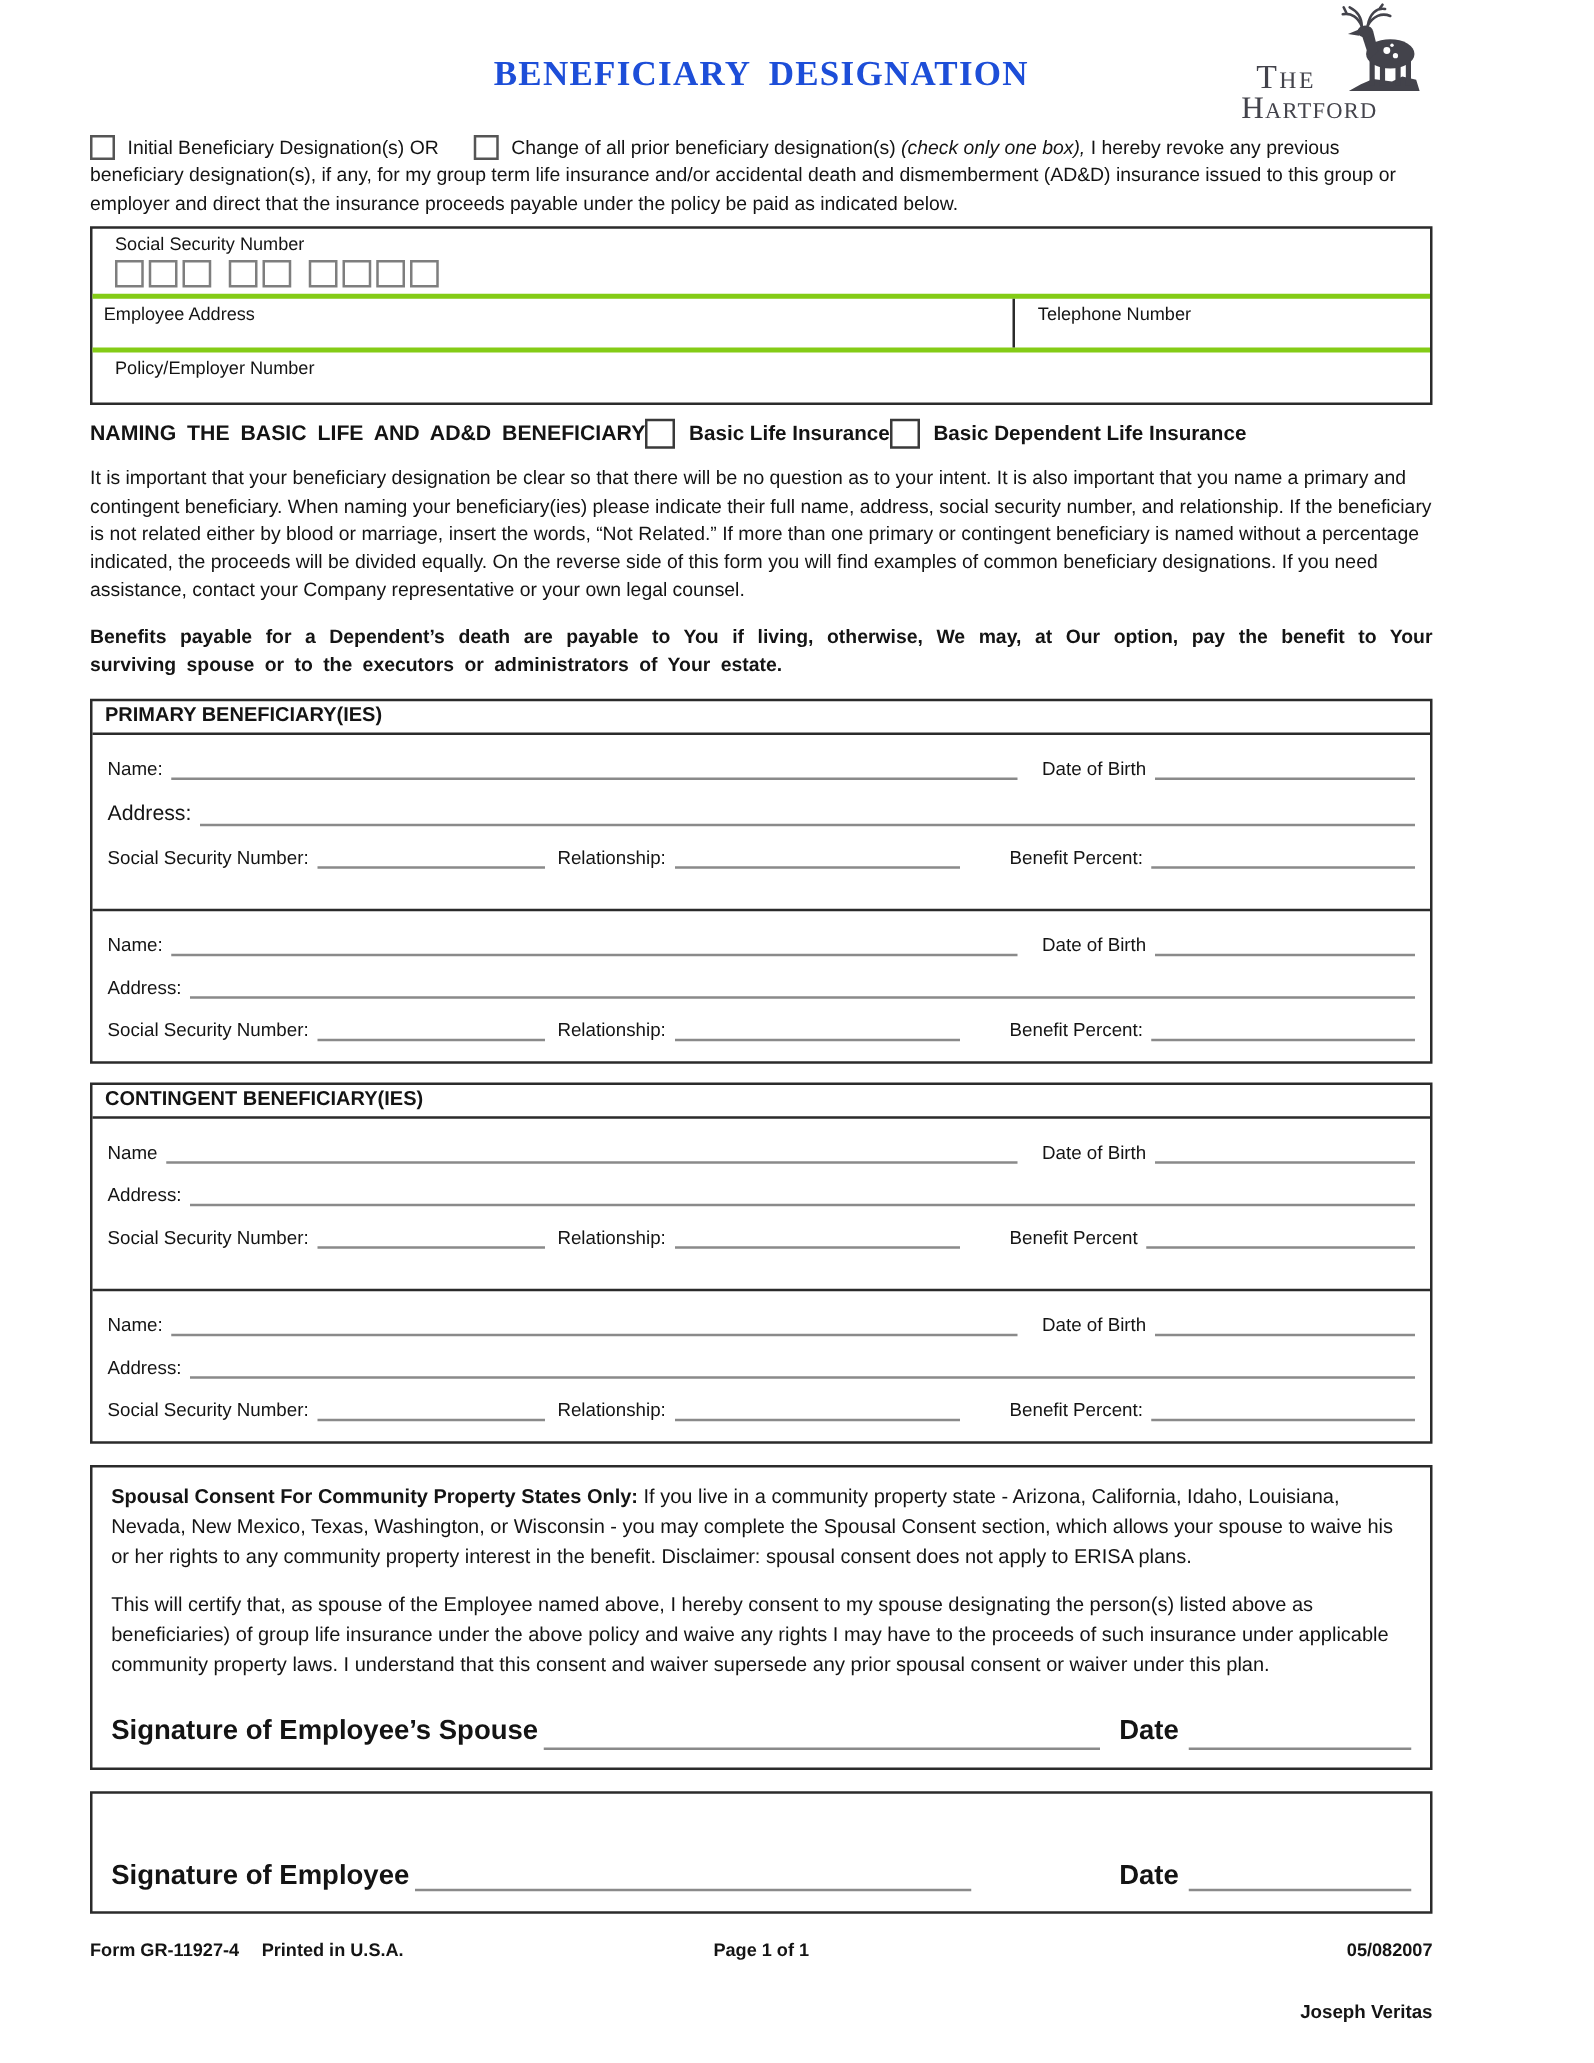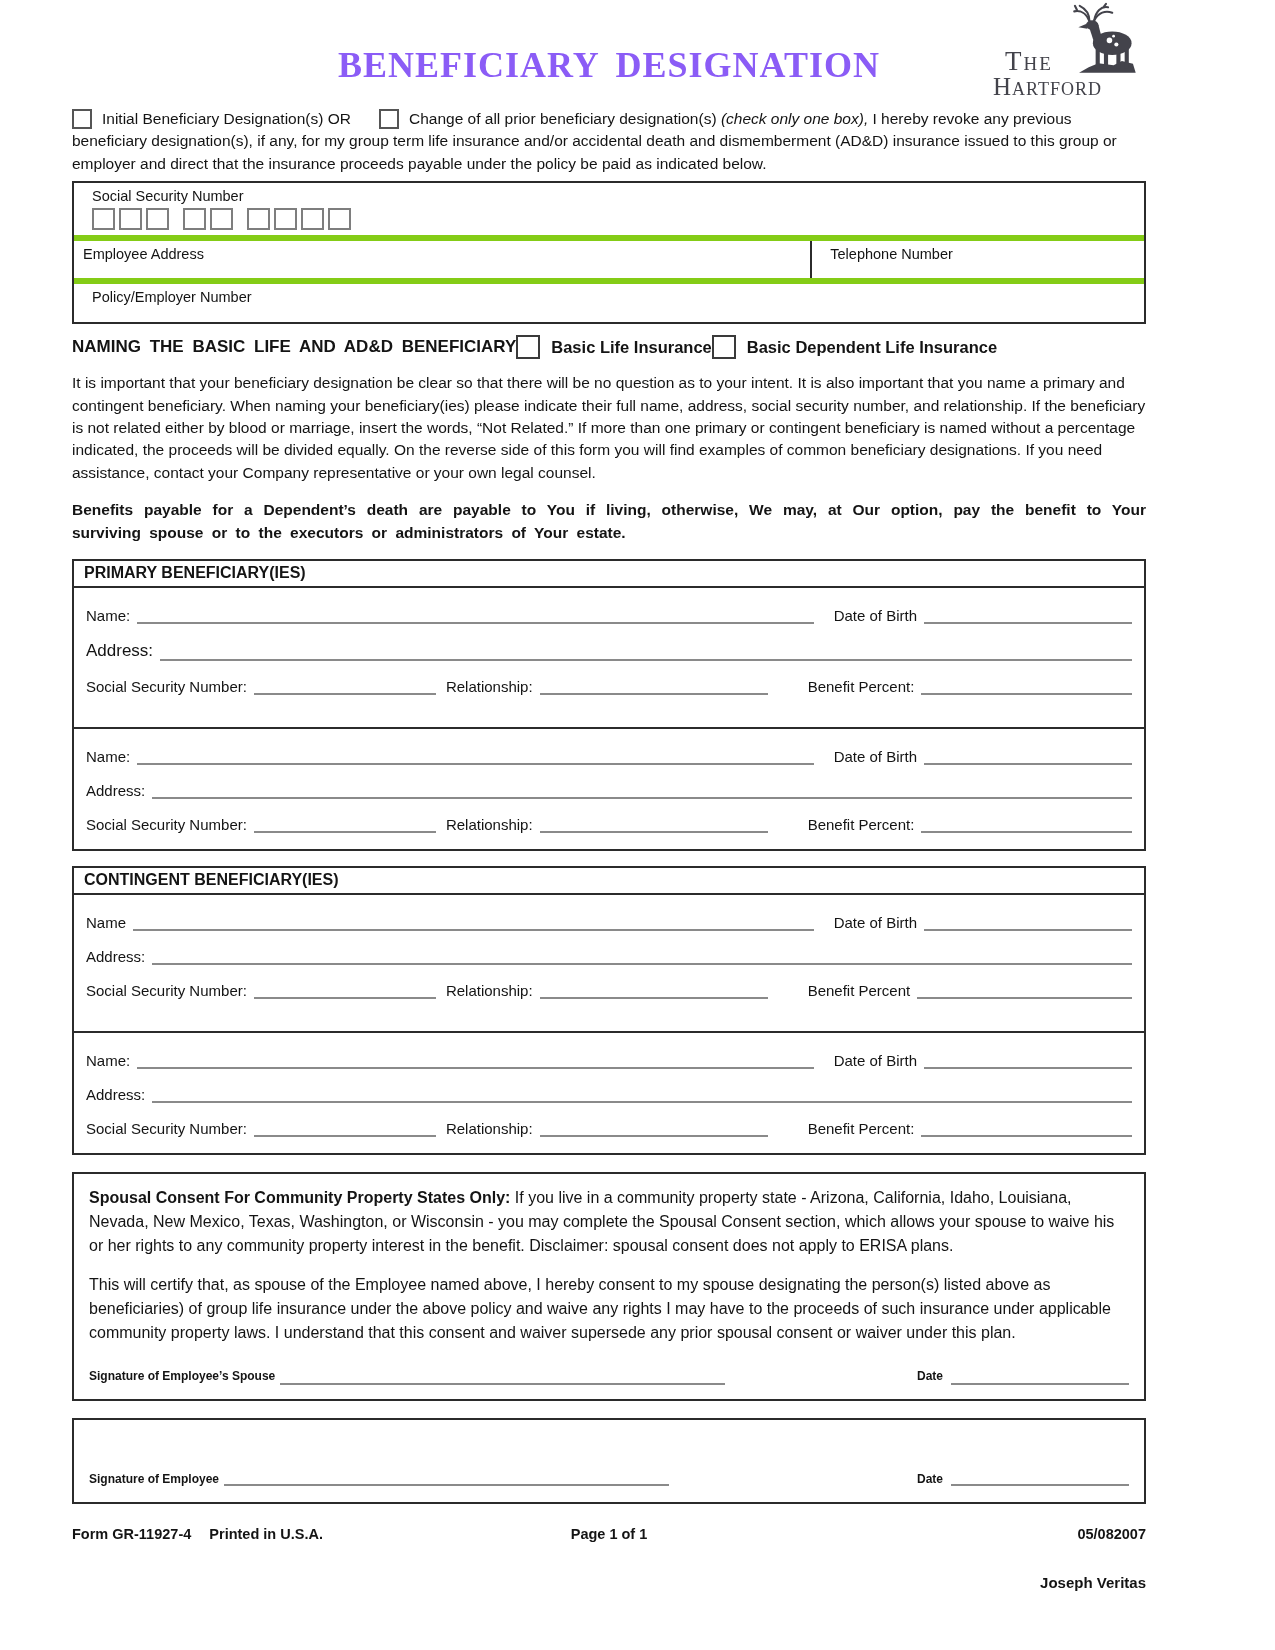--- a/index.html
+++ b/index.html
@@ -8,22 +8,22 @@
     width:1275px; height:1650px; position:relative; overflow:hidden;
     background:#ffffff; color:#141414;
     font-family:"Liberation Sans", sans-serif;
     padding:0 129px 0 72px;
   }
   
   .hdr { position:relative; height:104px; }
   .page-title {
     margin:0; padding-top:44px; text-align:center;
     font-family:"Liberation Serif", serif;
-    font-size:36px; font-weight:bold; letter-spacing:1px; word-spacing:7px;
-    color:#8b5cf6;
+    font-size:28px; font-weight:bold; letter-spacing:1px; word-spacing:7px;
+    color:#1d4ed8;
   }
   .logo { position:absolute; right:0; top:0; width:155px; height:102px; color:#43434b; }
   .logo svg { position:absolute; right:2px; top:2px; }
   .logo-the {
     position:absolute; left:14px; top:48px;
     font-family:"Liberation Serif", serif; font-variant:small-caps;
     font-size:27px; letter-spacing:2px; line-height:1;
   }
   .logo-hartford {
     position:absolute; left:2px; top:74px;
@@ -33,21 +33,21 @@
   
   .intro { margin:4px 0 0 0; font-size:15.5px; line-height:1.45; }
   .cb {
     display:inline-block; width:20px; height:20px; border:2px solid #555;
     vertical-align:-5px; margin-right:10px; background:#fff;
   }
   .cb.second { margin-left:28px; }
   
   .emp-table { margin-top:6px; border:2px solid #2b2b2b; }
   .emp-row { display:flex; }
-  .emp-row + .emp-row { border-top:6px solid #84cc16; }
+  .emp-row + .emp-row { border-top:4px solid #84cc16; }
   .emp-row.r1 { height:52px; }
   .emp-row.r2 { height:43px; }
   .emp-row.r3 { height:44px; }
   .cell-l { flex:0 0 69%; border-right:2px solid #2b2b2b; padding:4px 9px; }
   .cell-r { flex:1; padding:4px 18px; }
   .tlabel { font-size:14.5px; }
   .ssn-boxes { display:flex; margin-top:3px; }
   .sbox { width:23px; height:22px; border:2px solid #7e7e7e; margin-right:4px; background:#fff; }
   .sbox.gapL { margin-left:10px; }
   
@@ -72,21 +72,21 @@
   .ssn-line { flex:0 0 182px; margin-left:7px; }
   .rel-lbl { margin-left:10px; }
   .rel-line { flex:0 0 228px; margin-left:7px; }
   .pct-lbl { margin-left:40px; }
   .pct-line { flex:1 1 auto; margin-left:7px; }
   .ben-divider { border-top:2px solid #2b2b2b; margin-top:16px; }
   
   .sp-box { border:2px solid #2b2b2b; margin-top:17px; padding:12px 15px 14px 15px; font-size:16px; line-height:1.5; }
   .sp-head { font-weight:bold; }
   .sp-p2 { margin-top:15px; }
-  .sig-row { display:flex; align-items:flex-end; margin-top:22px; font-weight:bold; font-size:12px; }
+  .sig-row { display:flex; align-items:flex-end; margin-top:22px; font-weight:bold; font-size:22px; }
   .sig-line { border-bottom:2px solid #8a8a8a; height:13px; align-self:flex-end; flex:0 0 445px; margin-left:5px; }
   .sig-spacer { flex:1 1 auto; }
   .date-line { border-bottom:2px solid #8a8a8a; height:13px; align-self:flex-end; flex:0 0 178px; margin-left:8px; }
   .emp-sig-box { border:2px solid #2b2b2b; margin-top:17px; padding:16px 15px 16px 15px; font-size:16px; }
   .emp-sig-box .sig-row { margin-top:36px; }
   
   .footer { position:relative; display:flex; justify-content:space-between; margin-top:22px; font-weight:bold; font-size:14.5px; }
   .foot-left span + span { margin-left:14px; }
   .foot-center { position:absolute; left:50%; transform:translateX(-50%); }
   .signed-name { text-align:right; font-weight:bold; font-size:15px; margin-top:32px; }

